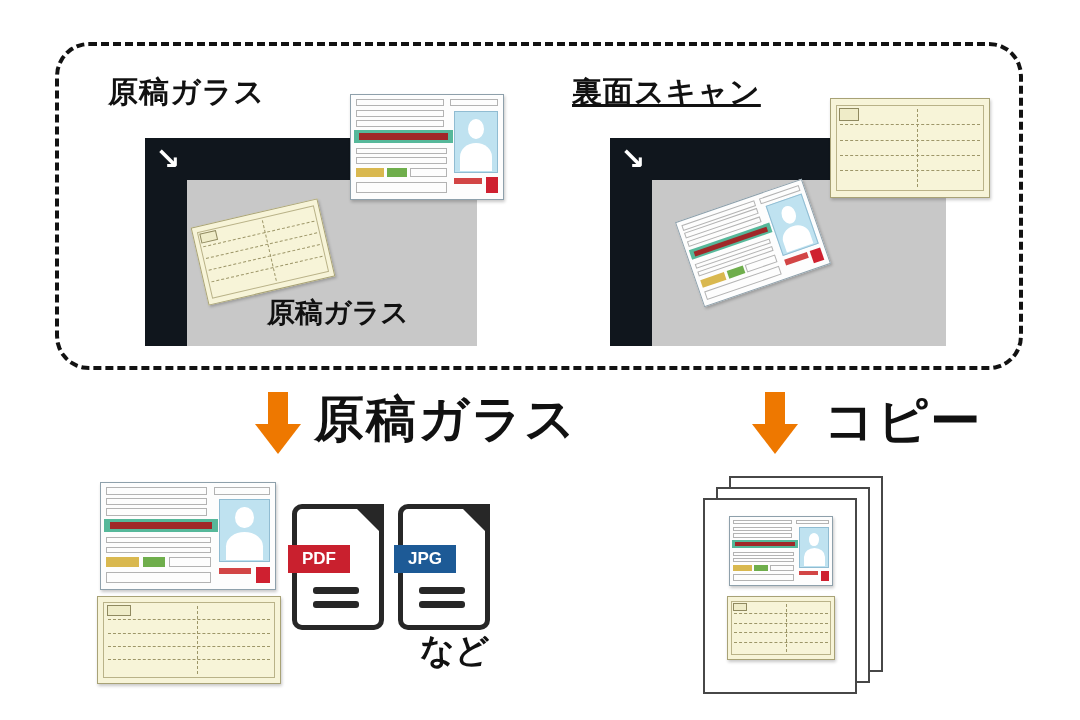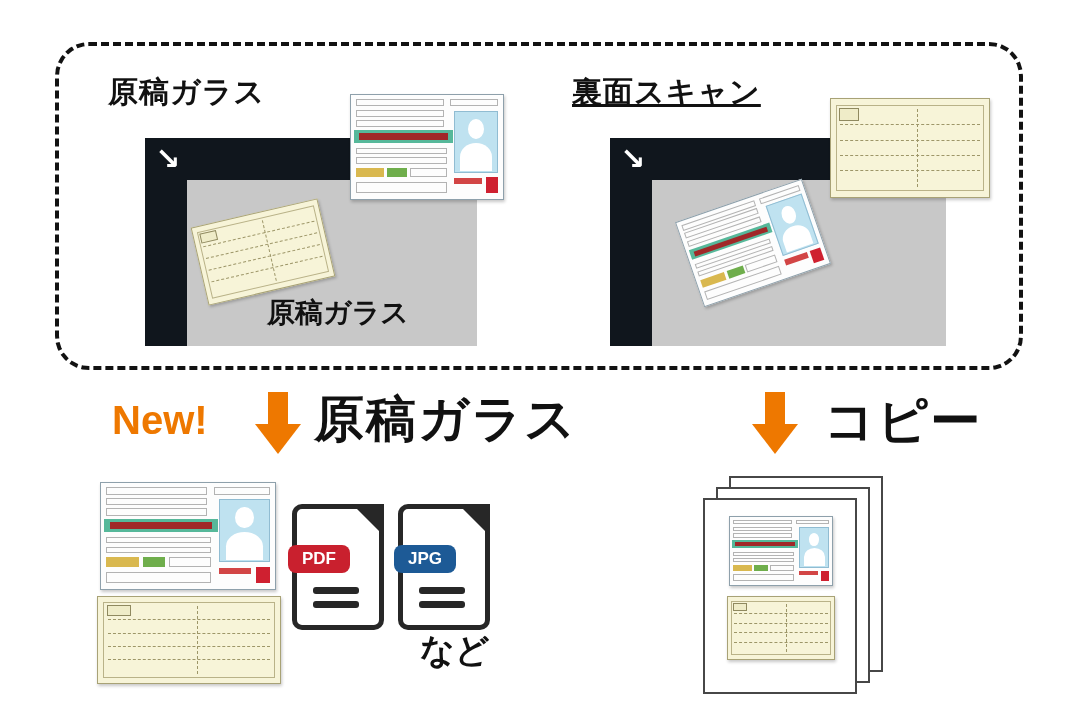--- a/index.html
+++ b/index.html
@@ -66,21 +66,21 @@
   .big-label{font-size:50px;font-weight:900;letter-spacing:2px;white-space:nowrap;}
   #scan-big{left:314px;top:386px;}
   #copy-big{left:824px;top:388px;}
   #etc-label{left:420px;top:628px;font-size:34px;font-weight:800;}
 
   
   .file-icon{width:82px;height:116px;background:#fff;border:5px solid #272727;border-radius:10px;}
   .fi-fold{position:absolute;top:-5px;right:-5px;width:0;height:0;
            border-top:32px solid #272727;border-left:32px solid transparent;}
   .fi-banner{position:absolute;left:-9px;top:36px;width:62px;height:28px;display:flex;align-items:center;
-             justify-content:center;color:#fff;font-weight:800;font-size:17px;border-radius:8px;}
+             justify-content:center;color:#fff;font-weight:800;font-size:17px;border-radius:0;}
   .banner-pdf{background:#c9202e;}
   .banner-jpg{background:#1d5a96;}
   .fi-line{position:absolute;left:16px;width:46px;height:7px;background:#272727;border-radius:3px;}
   .fi-l1{top:78px;}.fi-l2{top:92px;}
   #pdf-icon{left:292px;top:504px;}
   #jpg-icon{left:398px;top:504px;}
 
   
   .copy-page{width:150px;height:192px;background:#fff;border:2px solid #474747;}
   #copy-p3{left:729px;top:476px;}
@@ -171,21 +171,20 @@
   <div class="lf lf-cell3"></div>
   <div class="lf lf-brow"></div>
   <div class="lf lf-photo">
     <div class="lf-head"></div>
     <div class="lf-torso"></div>
   </div>
   <div class="lf lf-redline"></div>
   <div class="lf lf-stamp"></div>
 </div>
 
-  <div class="abs new-badge">New!</div>
 
   <div class="abs down-arrow" style="left:255px;top:392px;">
     <div class="da-shaft"></div>
     <div class="da-head"></div>
   </div>
   <div class="abs big-label" id="scan-big">原稿ガラス</div>
 
   <div class="abs down-arrow" style="left:752px;top:392px;">
     <div class="da-shaft"></div>
     <div class="da-head"></div>

